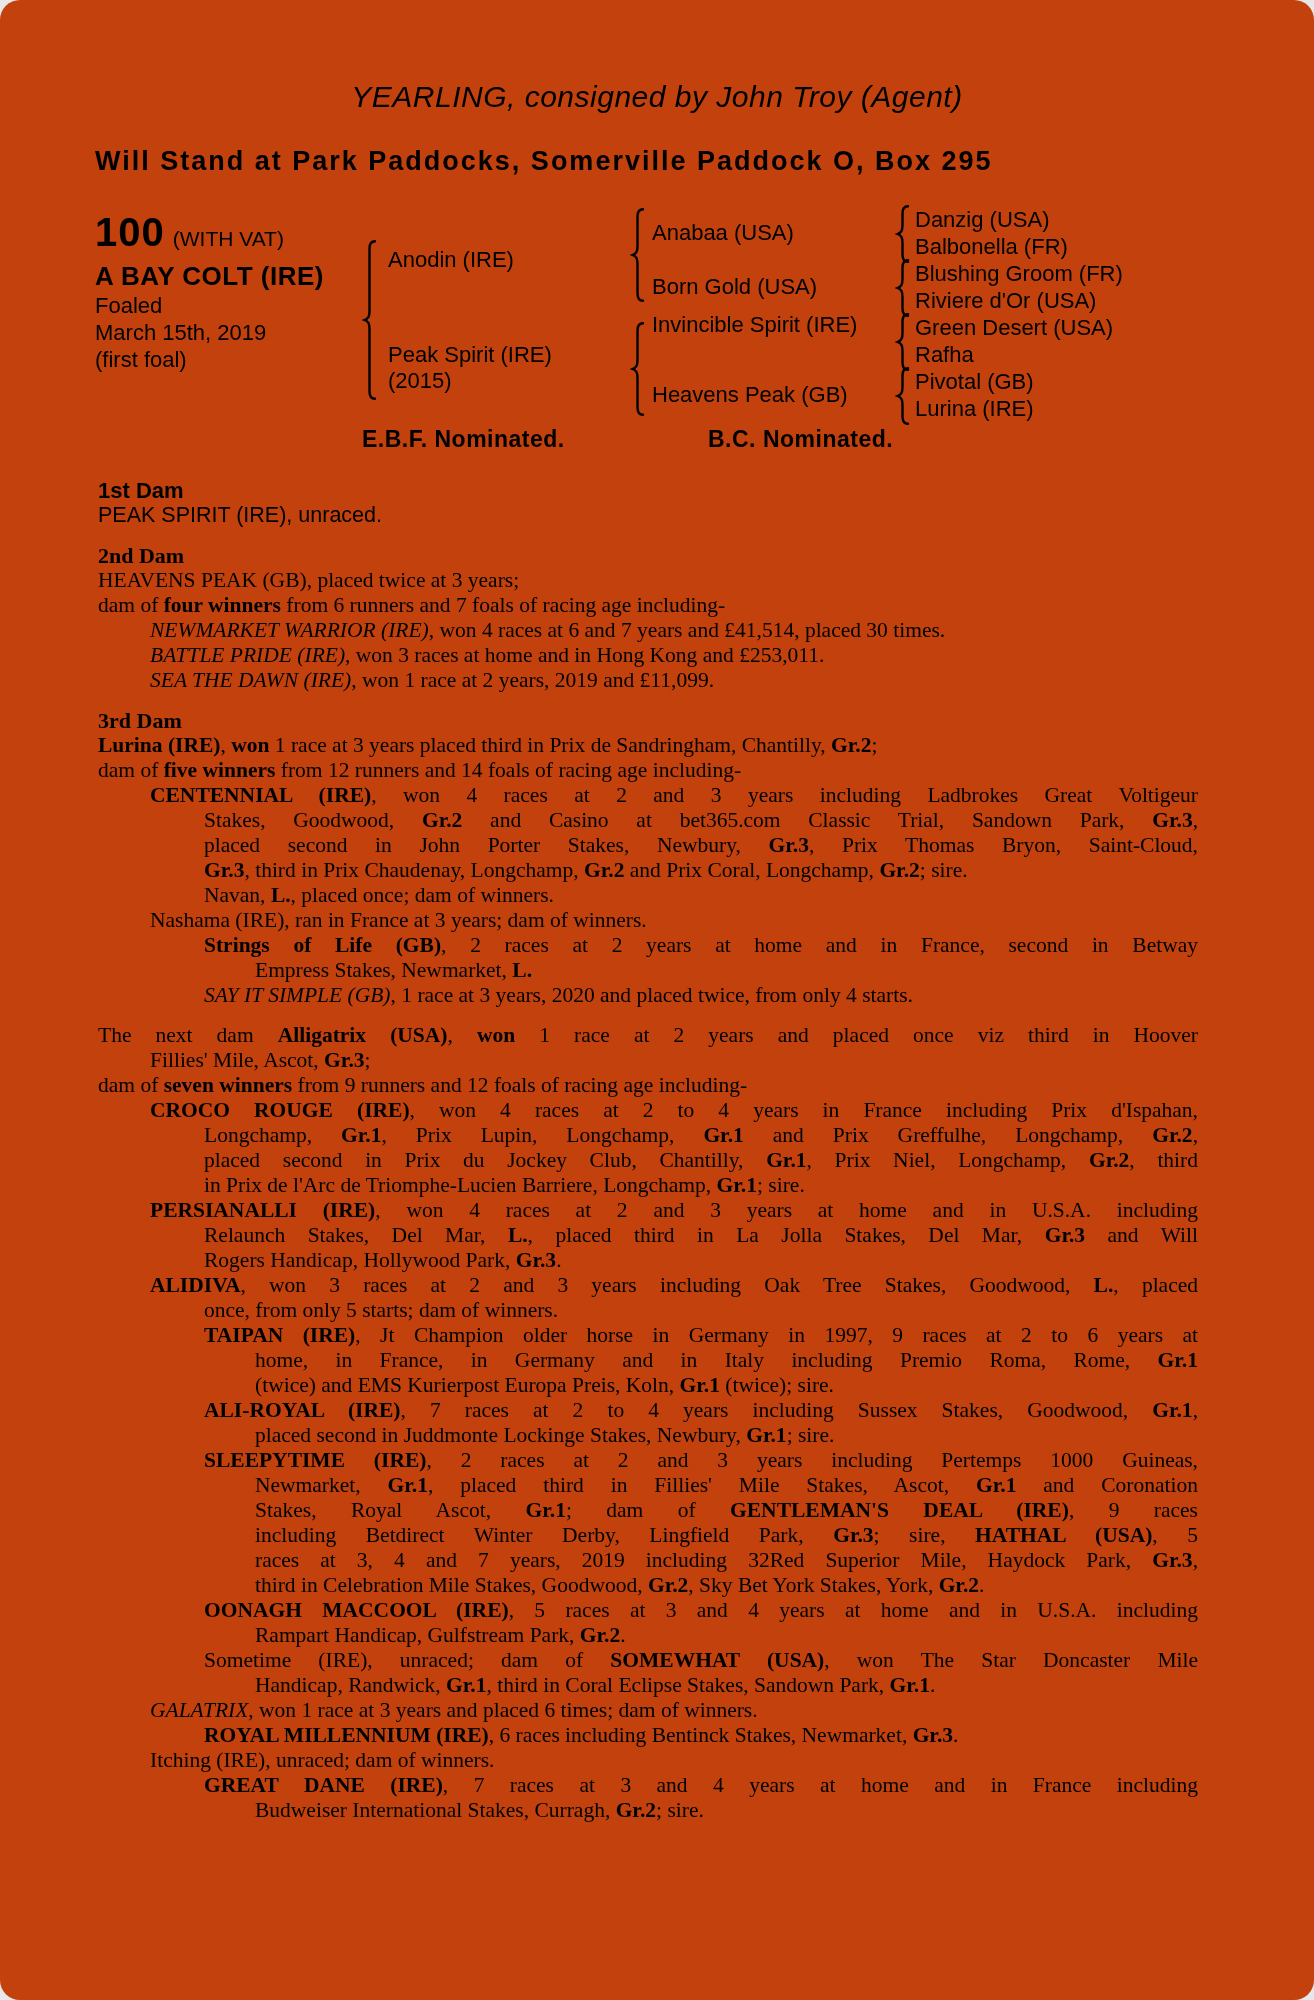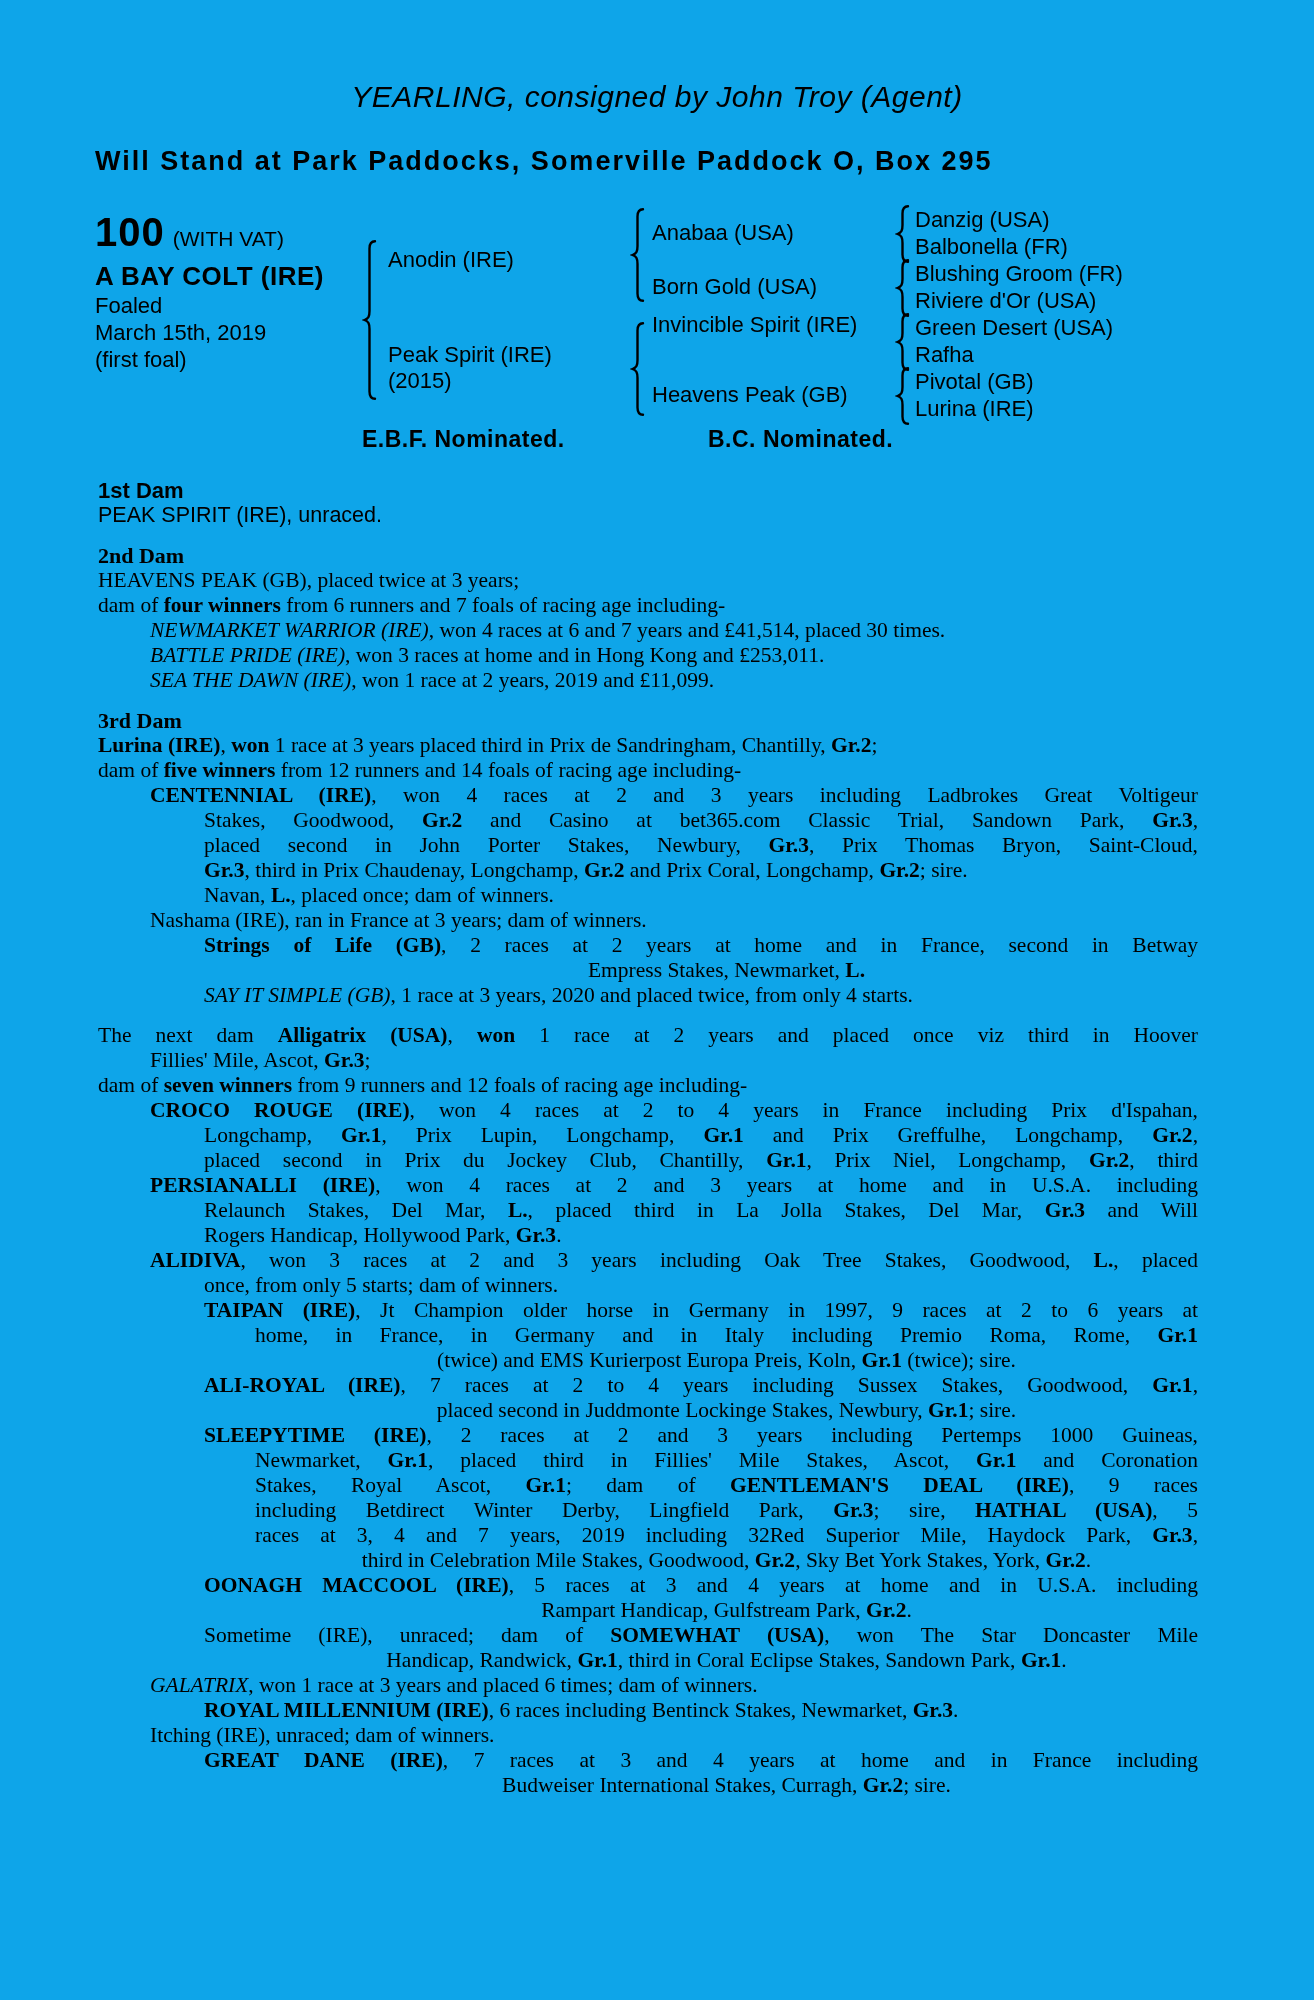--- a/index.html
+++ b/index.html
@@ -1,22 +1,23 @@
 <!DOCTYPE html>
 <html><head>
 <meta charset="utf-8">
 <style>
   html,body{margin:0;padding:0;background:#e8e8e8;}
   #page{
     position:relative;
     width:1314px;height:2000px;
-    background:#0ea5e9;
+    background:#c2410c;
     font-family:"Liberation Sans","DejaVu Sans",sans-serif;
     color:#000;
     overflow:hidden;
+    border-radius:20px;
   }
   
   .consigned{
     position:absolute;top:80px;left:0;width:100%;
     text-align:center;font-style:italic;font-size:30px;letter-spacing:.5px;
   }
   .standline{
     position:absolute;top:146px;left:95px;
     font-weight:bold;font-size:27px;letter-spacing:2px;white-space:nowrap;
   }
@@ -38,21 +39,21 @@
   }
   .sec{margin:0;}
   .sec + .sec{margin-top:15px;font-family:Liberation Serif, serif;}
   .heading{font-weight:bold;line-height:25px;font-size:22px;}
   .line{line-height:25px;min-height:25px;box-sizing:border-box;}
   .jl{text-align:justify;text-align-last:justify;}
   .ll{text-align:left;}
   .m.first,.m.cont{padding-left:0;}
   .h0.first{padding-left:0;}   .h0.cont{padding-left:52px;}
   .l1.first{padding-left:52px;}  .l1.cont{padding-left:106px;}
-  .l2.first{padding-left:106px;} .l2.cont{padding-left:157px;text-align:center;}
+  .l2.first{padding-left:106px;} .l2.cont{padding-left:157px;}
   .s-b{font-weight:bold;}
   .s-i{font-style:italic;}
   .s-r{font-weight:normal;font-style:normal;}
 </style>
 </head>
 <body>
 
 <div id="page">
 
   <div class="consigned">YEARLING, consigned by John Troy (Agent)</div>
@@ -188,20 +189,21 @@
           <div class="line h0 first jl"><span class="s-r">The next dam </span><span class="s-b">Alligatrix (USA)</span><span class="s-r">, </span><span class="s-b">won</span><span class="s-r"> 1 race at 2 years and placed once viz third in Hoover</span></div>
           <div class="line h0 cont ll"><span class="s-r">Fillies' Mile, Ascot, </span><span class="s-b">Gr.3</span><span class="s-r">;</span></div>
         </div>
         <div class="block">
           <div class="line m first ll"><span class="s-r">dam of </span><span class="s-b">seven winners</span><span class="s-r"> from 9 runners and 12 foals of racing age including-</span></div>
         </div>
         <div class="block">
           <div class="line l1 first jl"><span class="s-b">CROCO ROUGE (IRE)</span><span class="s-r">, won 4 races at 2 to 4 years in France including Prix d'Ispahan,</span></div>
           <div class="line l1 cont jl"><span class="s-r">Longchamp, </span><span class="s-b">Gr.1</span><span class="s-r">, Prix Lupin, Longchamp, </span><span class="s-b">Gr.1</span><span class="s-r"> and Prix Greffulhe, Longchamp, </span><span class="s-b">Gr.2</span><span class="s-r">,</span></div>
           <div class="line l1 cont jl"><span class="s-r">placed second in Prix du Jockey Club, Chantilly, </span><span class="s-b">Gr.1</span><span class="s-r">, Prix Niel, Longchamp, </span><span class="s-b">Gr.2</span><span class="s-r">, third</span></div>
+          <div class="line l1 cont ll"><span class="s-r">in Prix de l'Arc de Triomphe-Lucien Barriere, Longchamp, </span><span class="s-b">Gr.1</span><span class="s-r">; sire.</span></div>
         </div>
         <div class="block">
           <div class="line l1 first jl"><span class="s-b">PERSIANALLI (IRE)</span><span class="s-r">, won 4 races at 2 and 3 years at home and in U.S.A. including</span></div>
           <div class="line l1 cont jl"><span class="s-r">Relaunch Stakes, Del Mar, </span><span class="s-b">L.</span><span class="s-r">, placed third in La Jolla Stakes, Del Mar, </span><span class="s-b">Gr.3</span><span class="s-r"> and Will</span></div>
           <div class="line l1 cont ll"><span class="s-r">Rogers Handicap, Hollywood Park, </span><span class="s-b">Gr.3</span><span class="s-r">.</span></div>
         </div>
         <div class="block">
           <div class="line l1 first jl"><span class="s-b">ALIDIVA</span><span class="s-r">, won 3 races at 2 and 3 years including Oak Tree Stakes, Goodwood, </span><span class="s-b">L.</span><span class="s-r">, placed</span></div>
           <div class="line l1 cont ll"><span class="s-r">once, from only 5 starts; dam of winners.</span></div>
         </div>

